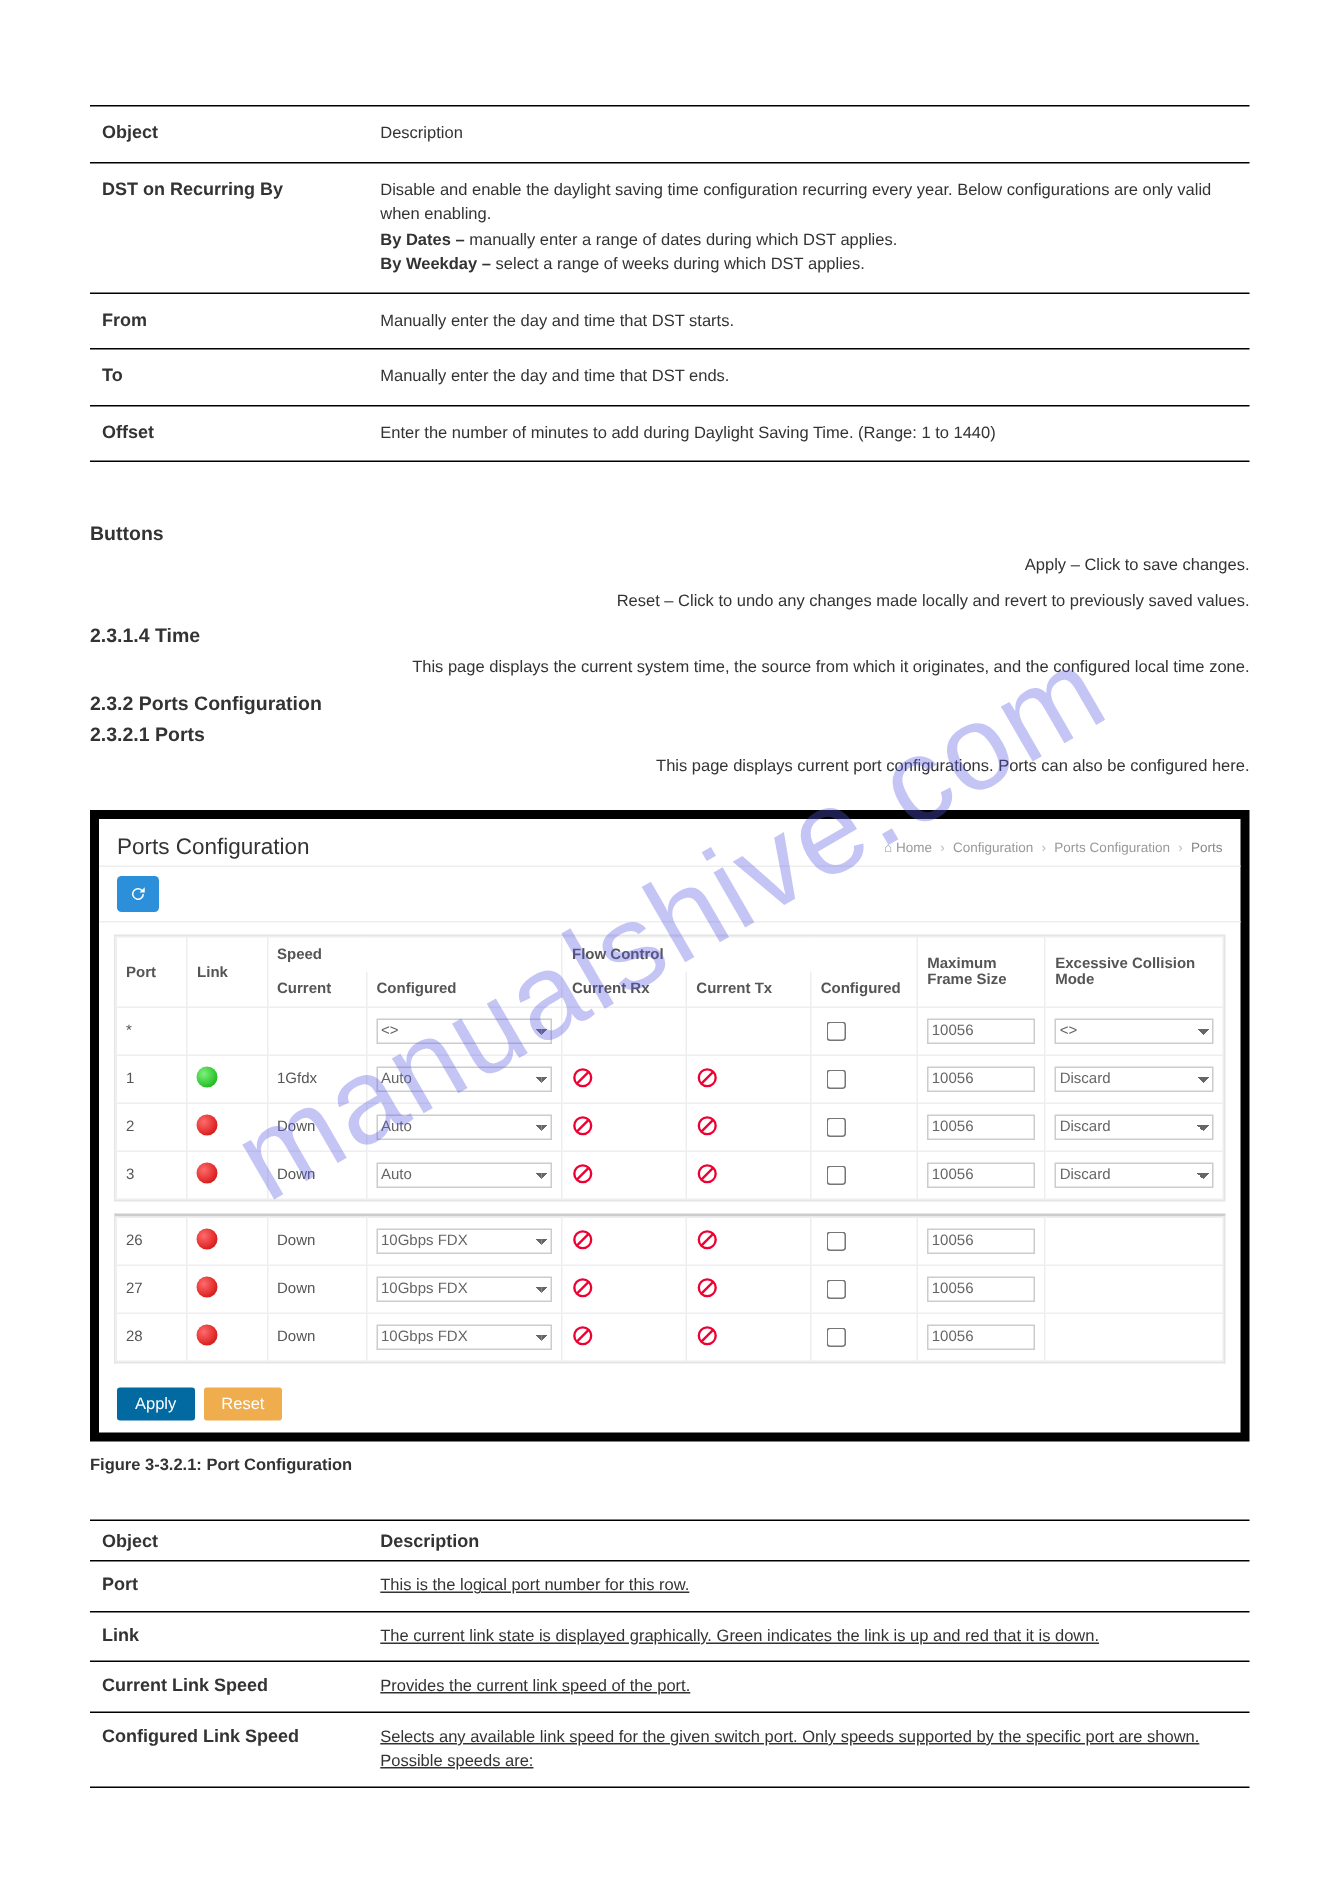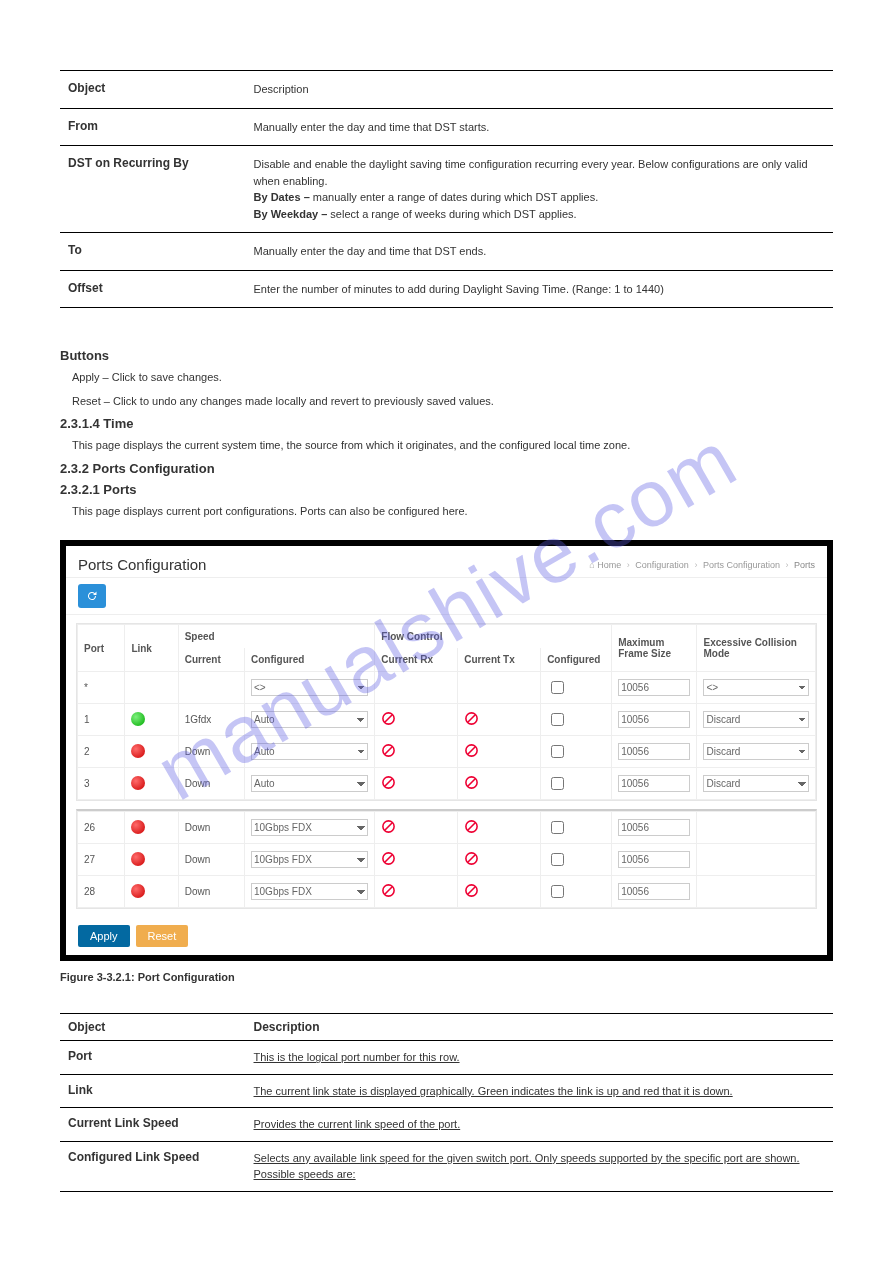--- a/index.html
+++ b/index.html
@@ -32,21 +32,21 @@
   
   .def-table { width: 100%; border-collapse: collapse; margin-top: 40px; }
   .def-table td { border-top: 1px solid #000; padding: 10px 8px; vertical-align: top; }
   .def-table tr:last-child td { border-bottom: 1px solid #000; }
   .def-table td.label { width: 24%; font-weight: bold; font-size: 12px; }
   .def-table td.desc  { font-size: 11px; line-height: 1.5; color: #333; }
   .def-table td.desc .opt { font-weight: bold; }
 
   .midsection { margin: 40px 0 20px 0; }
   .midsection h3 { font-size: 13px; font-weight: bold; margin: 0 0 6px 0; }
-  .midsection p  { margin: 0 0 6px 12px; font-size: 11px; line-height: 1.6; }
+  .midsection p  { margin: 0 0 6px 0; font-size: 11px; line-height: 1.6; text-align: right; }
 
   
   .shot { border: 6px solid #000000; background:#fff; margin-bottom: 30px; font-size: 11px; }
   .shot .panel {
     padding: 0;
   }
   .shot .titlebar {
     display: flex; align-items: center; justify-content: space-between;
     padding: 10px 12px 4px 12px;
   }
@@ -128,30 +128,30 @@
 <div class="page">
   <div class="watermark">manualshive.com</div>
 
   <table class="def-table">
     <tbody>
         <tr>
       <td class="label">Object</td>
       <td class="desc">Description</td>
     </tr>
     <tr>
-      <td class="label">From</td>
-      <td class="desc">Manually enter the day and time that DST starts.</td>
-    </tr>
-    <tr>
       <td class="label">DST on Recurring By</td>
       <td class="desc">
             <div>Disable and enable the daylight saving time configuration recurring every year. Below configurations are only valid when enabling.</div>
             <div><span class="opt">By Dates –</span> manually enter a range of dates during which DST applies.</div>
             <div><span class="opt">By Weekday –</span> select a range of weeks during which DST applies.</div>
           </td>
+    </tr>
+    <tr>
+      <td class="label">From</td>
+      <td class="desc">Manually enter the day and time that DST starts.</td>
     </tr>
     <tr>
       <td class="label">To</td>
       <td class="desc">Manually enter the day and time that DST ends.</td>
     </tr>
     <tr>
       <td class="label">Offset</td>
       <td class="desc">Enter the number of minutes to add during Daylight Saving Time. (Range: 1 to 1440)</td>
     </tr>
   </tbody>

